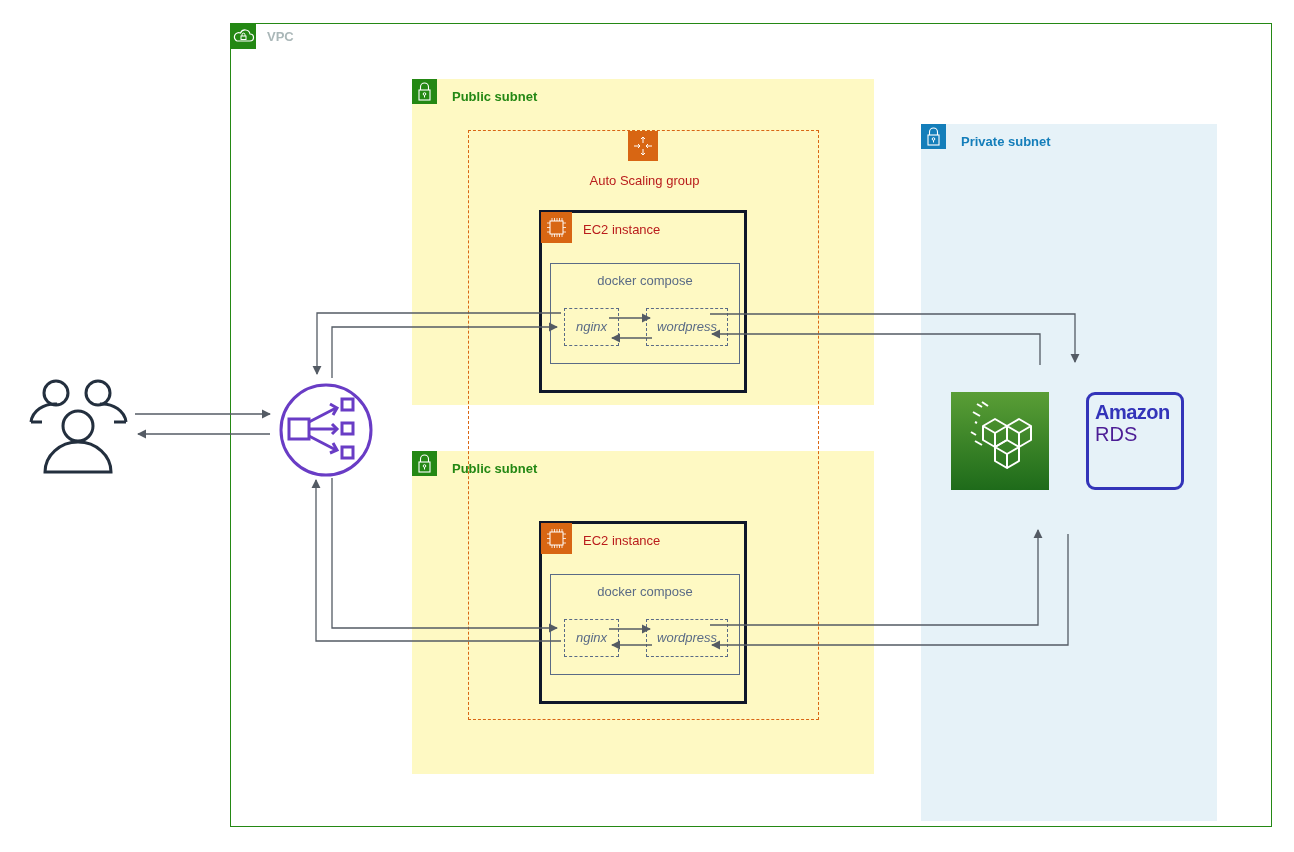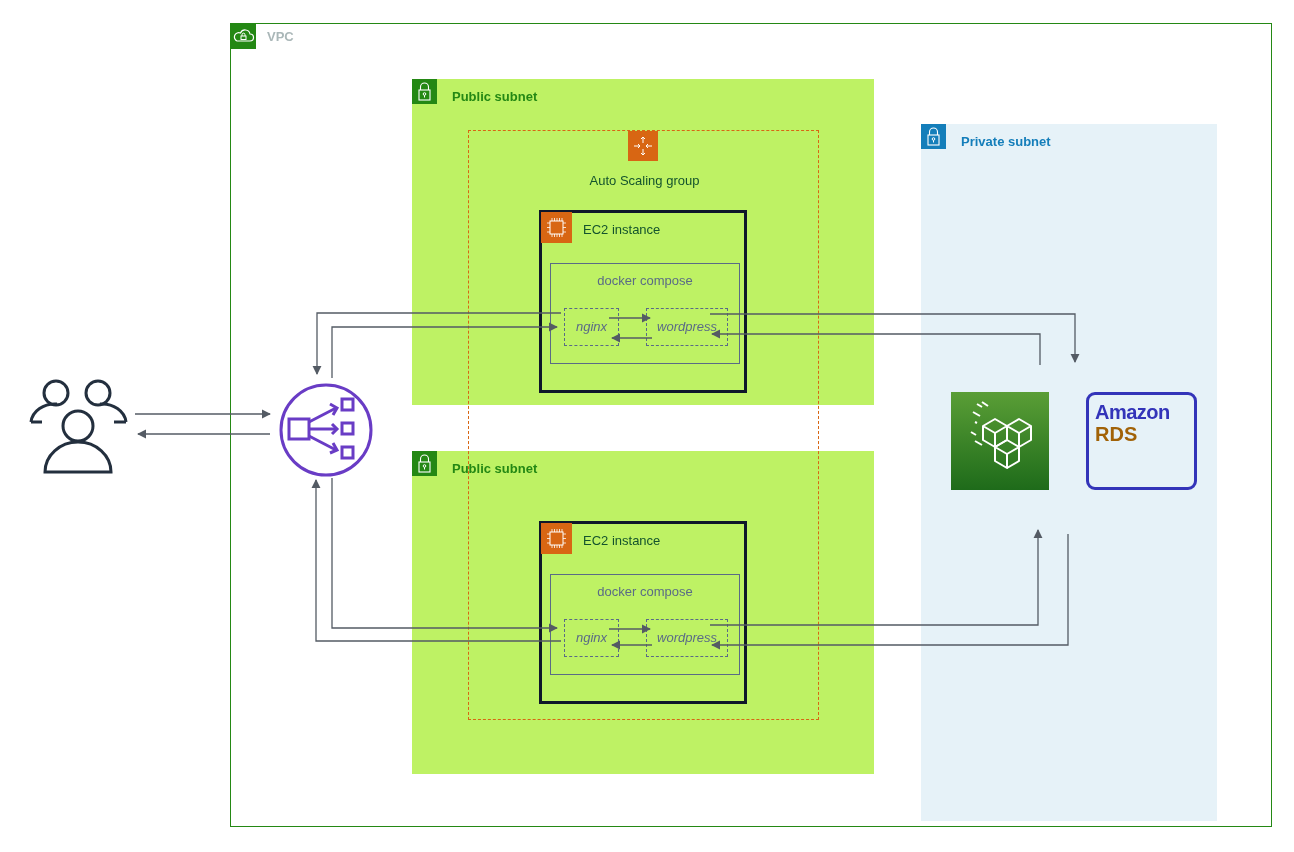--- a/index.html
+++ b/index.html
@@ -5,29 +5,29 @@
     html, body { margin: 0; padding: 0; background: #ffffff; }
     body { width: 1294px; height: 852px; position: relative; overflow: hidden;
            font-family: "Liberation Sans", sans-serif; }
     .abs { position: absolute; }
 
     
     #vpc { left: 230px; top: 23px; width: 1042px; height: 804px; border: 1px solid #248814; box-sizing: border-box; }
     .grp-icon { position: absolute; left: 0; top: 0; width: 25px; height: 25px; }
     .grp-label { position: absolute; font-size: 13px; font-weight: bold; }
 
-    .subnet-pub { background: #bef264; }
+    .subnet-pub { background: #fef9c3; }
     .subnet-priv { background: #e6f2f8; }
 
     .asg { border: 1px dashed #d86613; box-sizing: border-box; }
     .ec2 { border: 3px solid #0f172a; box-sizing: border-box; }
     .compose { border: 1px solid #5a6b86; box-sizing: border-box; padding-left: 12px; }
     .svc { border: 1px dashed #5a6b86; box-sizing: border-box; font-style: italic; }
 
-    .label-orange { color: #14532d; font-size: 13px; }
+    .label-orange { color: #b91c1c; font-size: 13px; }
     .label-slate { color: #5a6b86; font-size: 13px; }
 
     svg.overlay { position: absolute; left: 0; top: 0; pointer-events: none; }
   </style>
 </head>
 <body>
 
 <div id="vpc" class="abs">
   <div class="grp-icon" style="background:#248814;">
     <svg width="25" height="25" viewBox="0 0 25 25">
@@ -216,23 +216,23 @@
       <line x1="26" y1="12" x2="31" y2="15"></line>
       <line x1="31" y1="10" x2="37" y2="14"></line>
       <line x1="22" y1="20" x2="29" y2="24"></line>
       <line x1="24" y1="30" x2="26" y2="31"></line>
       <line x1="20" y1="40" x2="25" y2="43"></line>
       <line x1="24" y1="49" x2="31" y2="53"></line>
     </g>
   </svg>
 </div>
 
-<div class="abs" style="left:1086px; top:392px; width:111px; height:98px; box-sizing:border-box; border:3px solid #3334b9; border-radius:9px;">
+<div class="abs" style="left:1086px; top:392px; width:98px; height:98px; box-sizing:border-box; border:3px solid #3334b9; border-radius:9px;">
   <div class="abs" style="left:6px; top:6px; color:#3334b9; font-weight:bold; font-size:20px; font-family:'Liberation Sans Narrow','Liberation Sans',sans-serif; letter-spacing:-0.5px;">Amazon</div>
-  <div class="abs" style="left:6px; top:28px; color:#a16207; font-weight:bold; font-size:20px; font-family:'Liberation Sans',sans-serif;">RDS</div>
+  <div class="abs" style="left:6px; top:28px; color:#4c1d95; font-weight:normal; font-size:20px; font-family:'Liberation Sans',sans-serif;">RDS</div>
 </div>
 
 <svg class="overlay" width="1294" height="852">
   <defs>
     <marker id="ah" viewBox="0 0 10 10" refX="9" refY="5" markerWidth="7" markerHeight="7" orient="auto-start-reverse">
       <path d="M0 0 L10 5 L0 10 z" fill="#545b64"></path>
     </marker>
   </defs>
   <g fill="none" stroke="#545b64" stroke-width="1.3">
 

